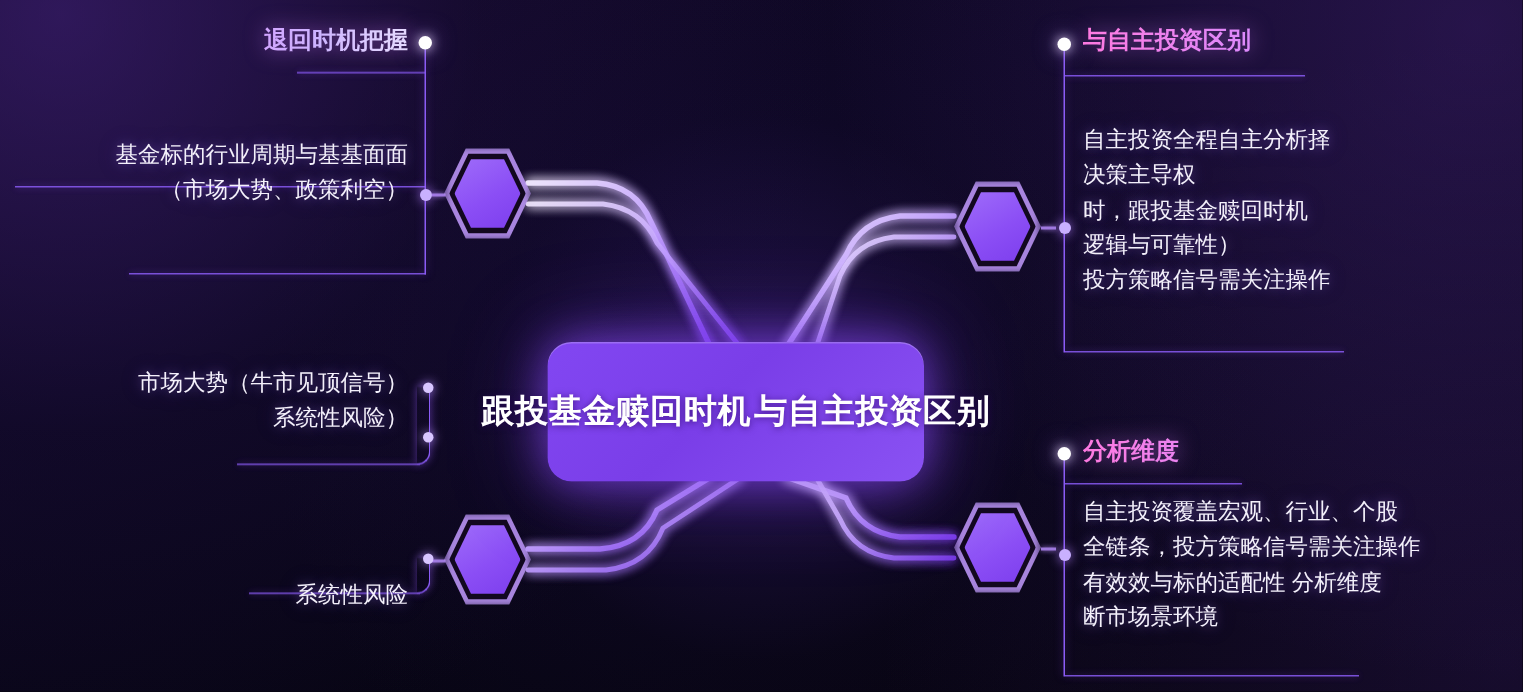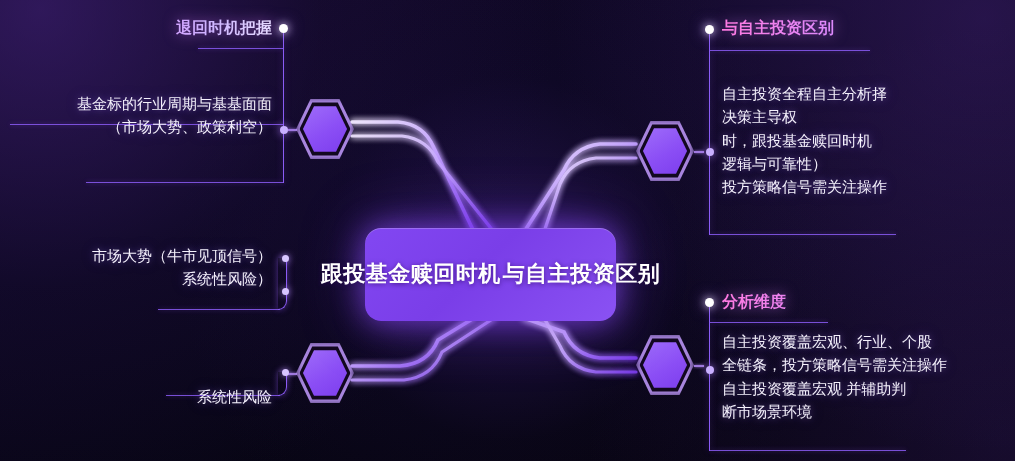--- a/index.html
+++ b/index.html
@@ -262,17 +262,17 @@
   <div class="rail" style="left:709px; top:303px; width:0; height:148px; border-width:0 0 0 1.4px;"></div>
   <div class="tick" style="left:710px; top:322px; width:118px;"></div>
   <div class="tick" style="left:710px; top:450px; width:196px;"></div>
   <div class="dot white" style="left:705px; top:298px;"></div>
   <div class="dot mid" style="left:706px; top:366px;"></div>
 
   <div class="branch b-right" style="left:722px; top:292px; width:292px;">
     <div class="heading" style="margin-bottom:18px;">分析维度</div>
     <div class="body">自主投资覆盖宏观、行业、个股</div>
     <div class="body">全链条，投方策略信号需关注操作</div>
-    <div class="body">自主投资覆盖宏观 并辅助判</div>
+    <div class="body">有效效与标的适配性 分析维度</div>
     <div class="body">断市场景环境</div>
   </div>
 
 </div>
 
 </body></html>

